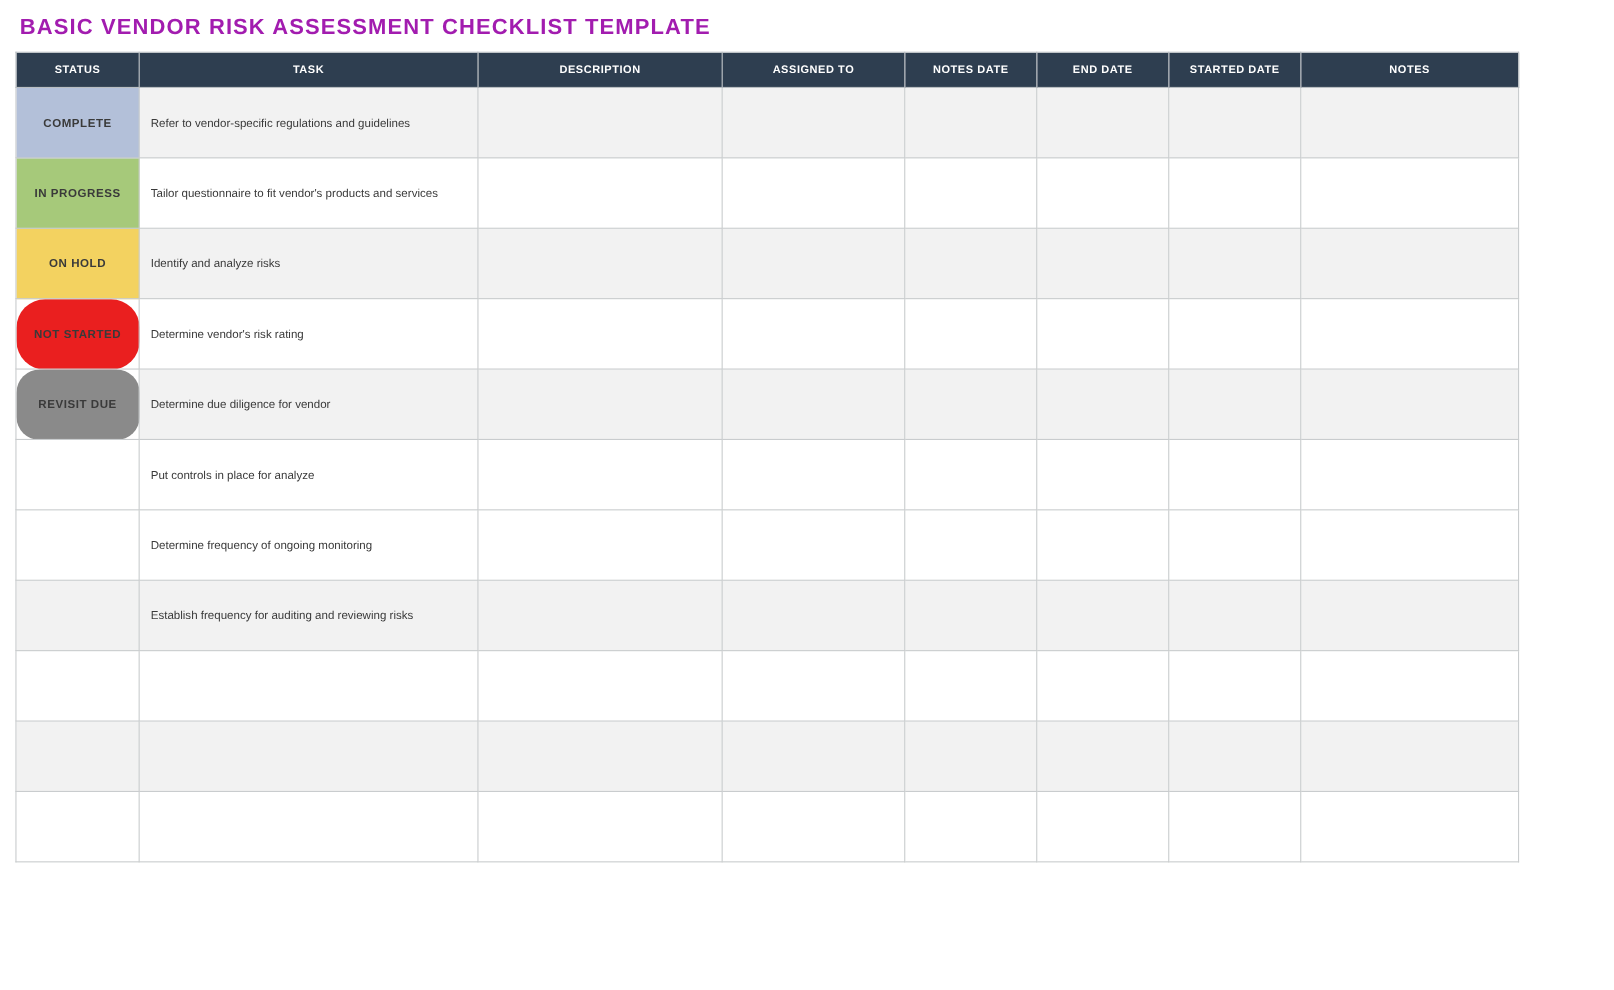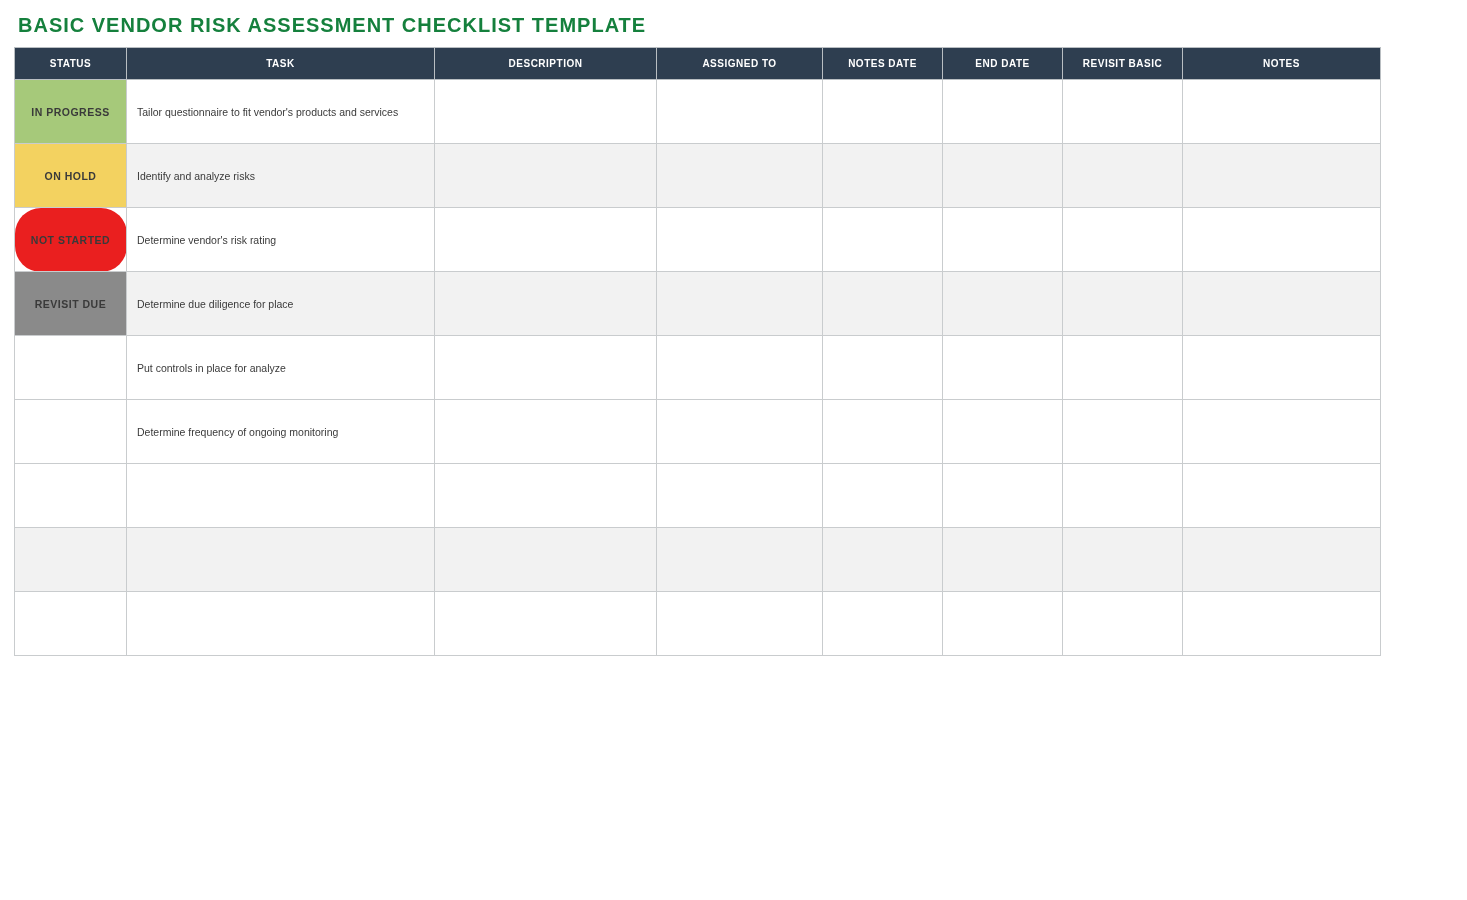--- a/index.html
+++ b/index.html
@@ -8,21 +8,21 @@
     padding: 10px 14px;
     font-family: "Century Gothic", "Avant Garde", "Avenir", Arial, sans-serif;
     background: #ffffff;
     color: #333;
     width: 1467px;
   }
   .title {
     font-size: 20px;
     letter-spacing: 1px;
     font-weight: 700;
-    color: #15803d;
+    color: #a21caf;
     margin: 4px 0 10px 4px;
   }
   table.checklist {
     border-collapse: collapse;
     width: 1366px;
     table-layout: fixed;
   }
   table.checklist th {
     background: #2e3e50;
     color: #ffffff;
@@ -64,21 +64,21 @@
     color: #333;
     padding: 0;
   }
   td.task-cell { text-align: left; }
 
   
   .status-complete    { background: #b3c0d9 !important; color:#333; }
   .status-in-progress { background: #a6c97a !important; color:#333; }
   .status-on-hold     { background: #f3d260 !important; color:#333; }
   .status-not-started { background: #ea1f1f !important; color:#fff;border-radius:26px; }
-  .status-revisit-due { background: #8a8a8a !important; color:#fff; }
+  .status-revisit-due { background: #8a8a8a !important; color:#fff;border-radius:21px; }
 </style>
 </head>
 <body>
 
 <div class="title">BASIC VENDOR RISK ASSESSMENT CHECKLIST TEMPLATE</div>
 
 <table class="checklist">
   <colgroup>
     <col class="c-status">
       <col class="c-task">
@@ -90,25 +90,35 @@
       <col class="c-notes">
   </colgroup>
   <thead>
     <tr>
       <th>STATUS</th>
       <th>TASK</th>
       <th>DESCRIPTION</th>
       <th>ASSIGNED TO</th>
       <th>NOTES DATE</th>
       <th>END DATE</th>
-      <th>REVISIT BASIC</th>
+      <th>STARTED DATE</th>
       <th>NOTES</th>
     </tr>
   </thead>
   <tbody id="rows">
+      <tr class="shade">
+        <td class="status-cell status-complete">COMPLETE</td>
+        <td class="task-cell">Refer to vendor-specific regulations and guidelines</td>
+        <td></td>
+        <td></td>
+        <td></td>
+        <td></td>
+        <td></td>
+        <td></td>
+      </tr>
       <tr>
         <td class="status-cell status-in-progress">IN PROGRESS</td>
         <td class="task-cell">Tailor questionnaire to fit vendor's products and services</td>
         <td></td>
         <td></td>
         <td></td>
         <td></td>
         <td></td>
         <td></td>
       </tr>
@@ -127,41 +137,51 @@
         <td class="task-cell">Determine vendor's risk rating</td>
         <td></td>
         <td></td>
         <td></td>
         <td></td>
         <td></td>
         <td></td>
       </tr>
       <tr class="shade">
         <td class="status-cell status-revisit-due">REVISIT DUE</td>
-        <td class="task-cell">Determine due diligence for place</td>
+        <td class="task-cell">Determine due diligence for vendor</td>
         <td></td>
         <td></td>
         <td></td>
         <td></td>
         <td></td>
         <td></td>
       </tr>
       <tr>
         <td class="status-cell"></td>
         <td class="task-cell">Put controls in place for analyze</td>
         <td></td>
         <td></td>
         <td></td>
         <td></td>
         <td></td>
         <td></td>
       </tr>
       <tr>
         <td class="status-cell"></td>
         <td class="task-cell">Determine frequency of ongoing monitoring</td>
+        <td></td>
+        <td></td>
+        <td></td>
+        <td></td>
+        <td></td>
+        <td></td>
+      </tr>
+      <tr class="shade">
+        <td class="status-cell"></td>
+        <td class="task-cell">Establish frequency for auditing and reviewing risks</td>
         <td></td>
         <td></td>
         <td></td>
         <td></td>
         <td></td>
         <td></td>
       </tr>
       <tr>
         <td class="status-cell"></td>
         <td class="task-cell"></td>

